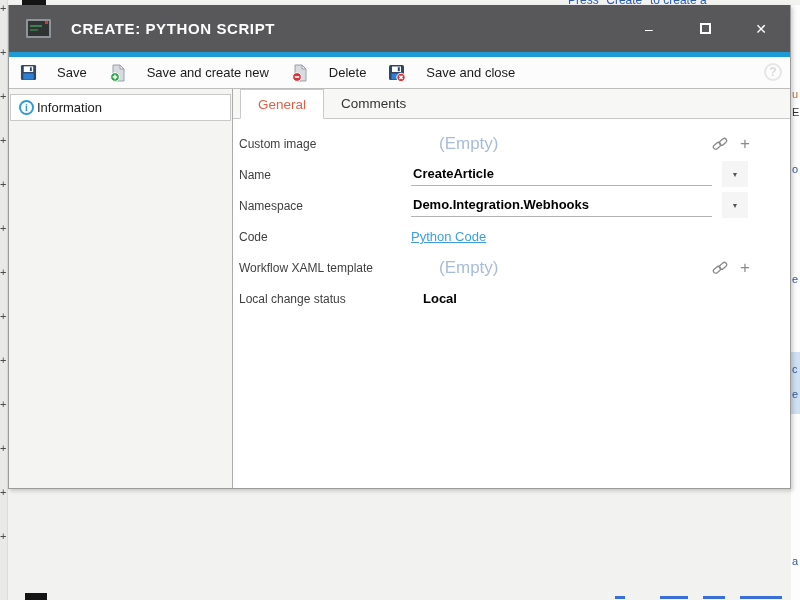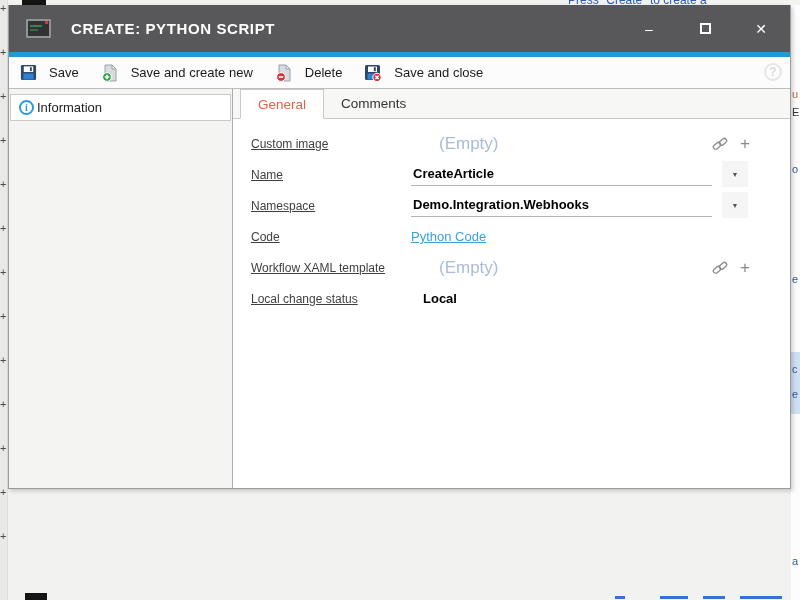--- a/index.html
+++ b/index.html
@@ -36,21 +36,21 @@
   .title-text { color:#ffffff; font-size:15px; font-weight:bold; letter-spacing:.6px; margin-left:20px; }
   .win-controls { position:absolute; right:14px; top:0; height:47px; display:flex; align-items:center; gap:26px; }
   .win-btn { width:30px; height:30px; display:flex; align-items:center; justify-content:center;
     color:#ffffff; font-size:14px; cursor:default; }
   .win-btn .maxbox { width:11px; height:11px; border:2px solid #fff; }
 
   .accentbar { height:5px; background:#1e9ad5; }
 
   .toolbar { height:32px; background:#fcfcfc; display:flex; align-items:center;
     border-bottom:1px solid #bdbdbd; position:relative; }
-  .tb-btn { display:flex; align-items:center; gap:12px; padding:0 11px; height:100%;
+  .tb-btn { display:flex; align-items:center; gap:20px; padding:0 11px; height:100%;
     font-size:13px; color:#1a1a1a; cursor:default; }
   .tb-btn svg { display:block; }
   .tb-help { position:absolute; right:8px; top:6px; width:18px; height:18px; border-radius:50%;
     border:2px solid #e6e6e6; color:#d9d9d9; font-size:12px; font-weight:bold;
     display:flex; align-items:center; justify-content:center; }
 
   .main { position:absolute; top:84px; bottom:0; left:0; right:0; display:flex; }
 
   
   .left-panel { width:224px; background:#f4f4f2; border-right:1px solid #ababab; padding:5px 1px 0 1px; }
@@ -64,21 +64,21 @@
   .right-panel { flex:1; display:flex; flex-direction:column; background:#ffffff; }
   .tabstrip { height:30px; background:#f7f7f5; display:flex; align-items:flex-end; padding-left:7px;
     border-bottom:1px solid #c9c9c9; }
   .tab { height:30px; padding:0 17px; display:flex; align-items:center; font-size:13.5px; color:#333;
     cursor:default; }
   .tab.active { background:#ffffff; border:1px solid #c9c9c9; border-bottom:1px solid #ffffff;
     margin-bottom:-1px; color:#e06048;margin-top:8px; }
 
   .content { flex:1; background:#ffffff; padding-top:9px; }
   .frow { height:31px; display:flex; align-items:center; position:relative; }
-  .frow .flabel { position:absolute; left:18px; font-size:12px; color:#3f3f3f;text-decoration:underline; }
+  .frow .flabel { position:absolute; left:6px; font-size:12px; color:#3f3f3f; }
   .frow .fvalue { position:absolute; left:178px; width:301px; font-size:13px; color:#000; }
   .fvalue.bold { font-weight:bold; }
   .fvalue.underline { border-bottom:1px solid #b3b3b3; padding:3px 2px 4px 2px; }
   .fvalue.empty { color:#a9bcd6; padding-left:28px; font-size:17px; }
   .fvalue.link a { color:#3da0db; font-size:13px; }
   .row-icons { position:absolute; left:479px; width:60px; display:flex; gap:12px; align-items:center; }
   .plus-glyph { color:#8a8a8a; font-size:17px; font-weight:normal; line-height:14px; }
   .dd-btn { position:absolute; left:489px; top:2px; width:26px; height:26px; background:#f5f5f5;
     display:flex; align-items:center; justify-content:center; }
   .dd-btn span { font-size:7px; color:#555; }

